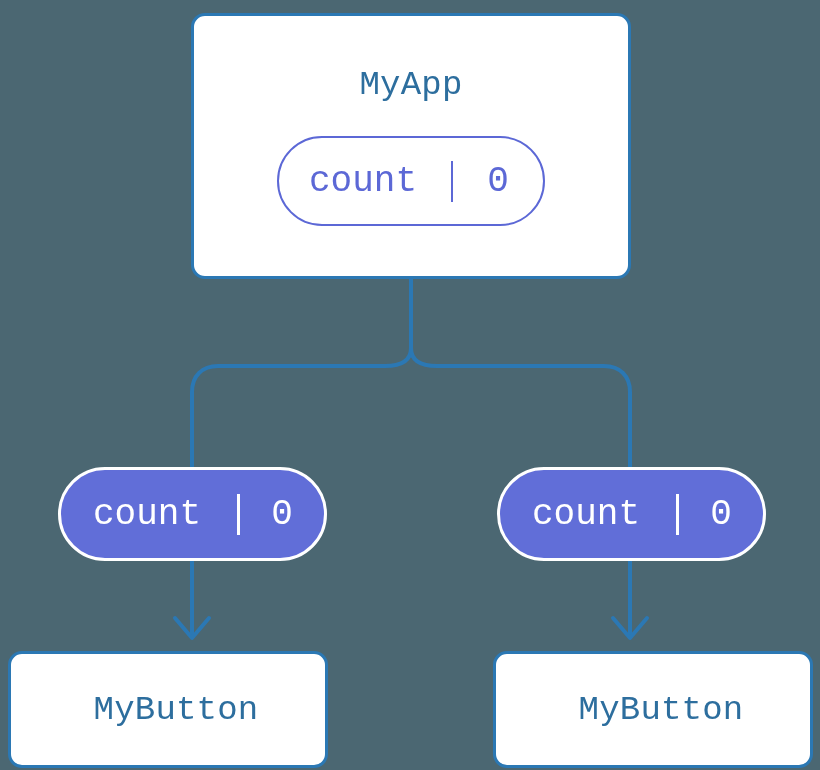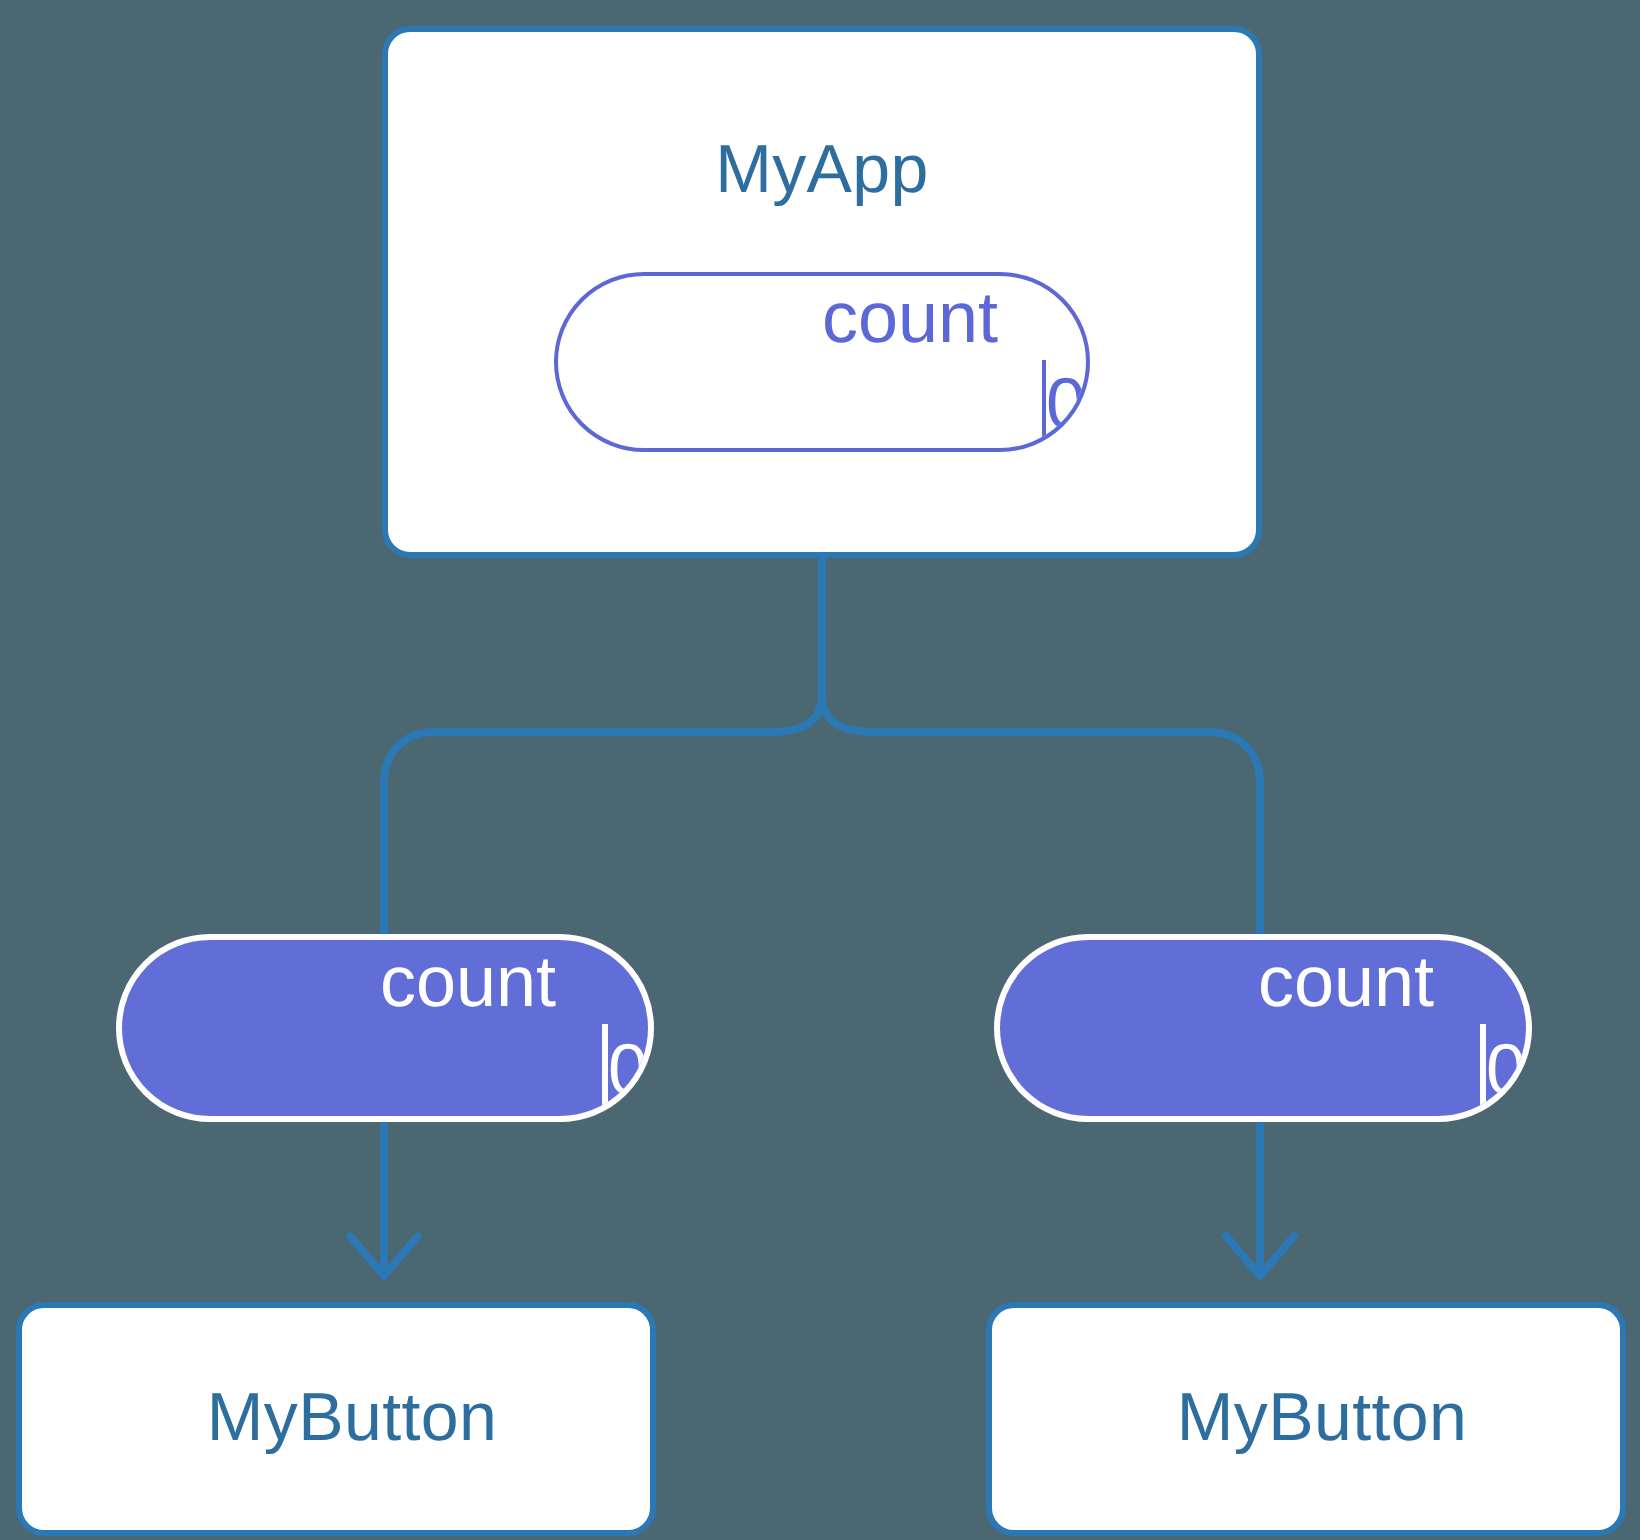--- a/index.html
+++ b/index.html
@@ -10,20 +10,21 @@
     width: 820px;
     height: 770px;
     background: #4b6772;
     font-family: "Liberation Sans", sans-serif;
     overflow: hidden;
   }
   #stage {
     position: relative;
     width: 657px;
     height: 770px;
+    font-family: Liberation Mono, monospace;
   }
 
   
   #wires {
     position: absolute;
     left: 0;
     top: 0;
     width: 820px;
     height: 770px;
     z-index: 1;
@@ -76,25 +77,24 @@
     left: 493px;
     top: 651px;
     width: 320px;
   }
 
   
   .state-pill {
     position: absolute;
     z-index: 3;
     display: flex;
-    align-items: flex-end;
+    align-items: center;
     box-sizing: border-box;
     border-radius: 999px;
     overflow: hidden;
-    flex-direction: column;
   }
   .pill-key, .pill-val {
     display: flex;
     align-items: center;
     justify-content: center;
     font-size: 36px;
     font-weight: 400;
     box-sizing: border-box;
     white-space: nowrap;
   }

